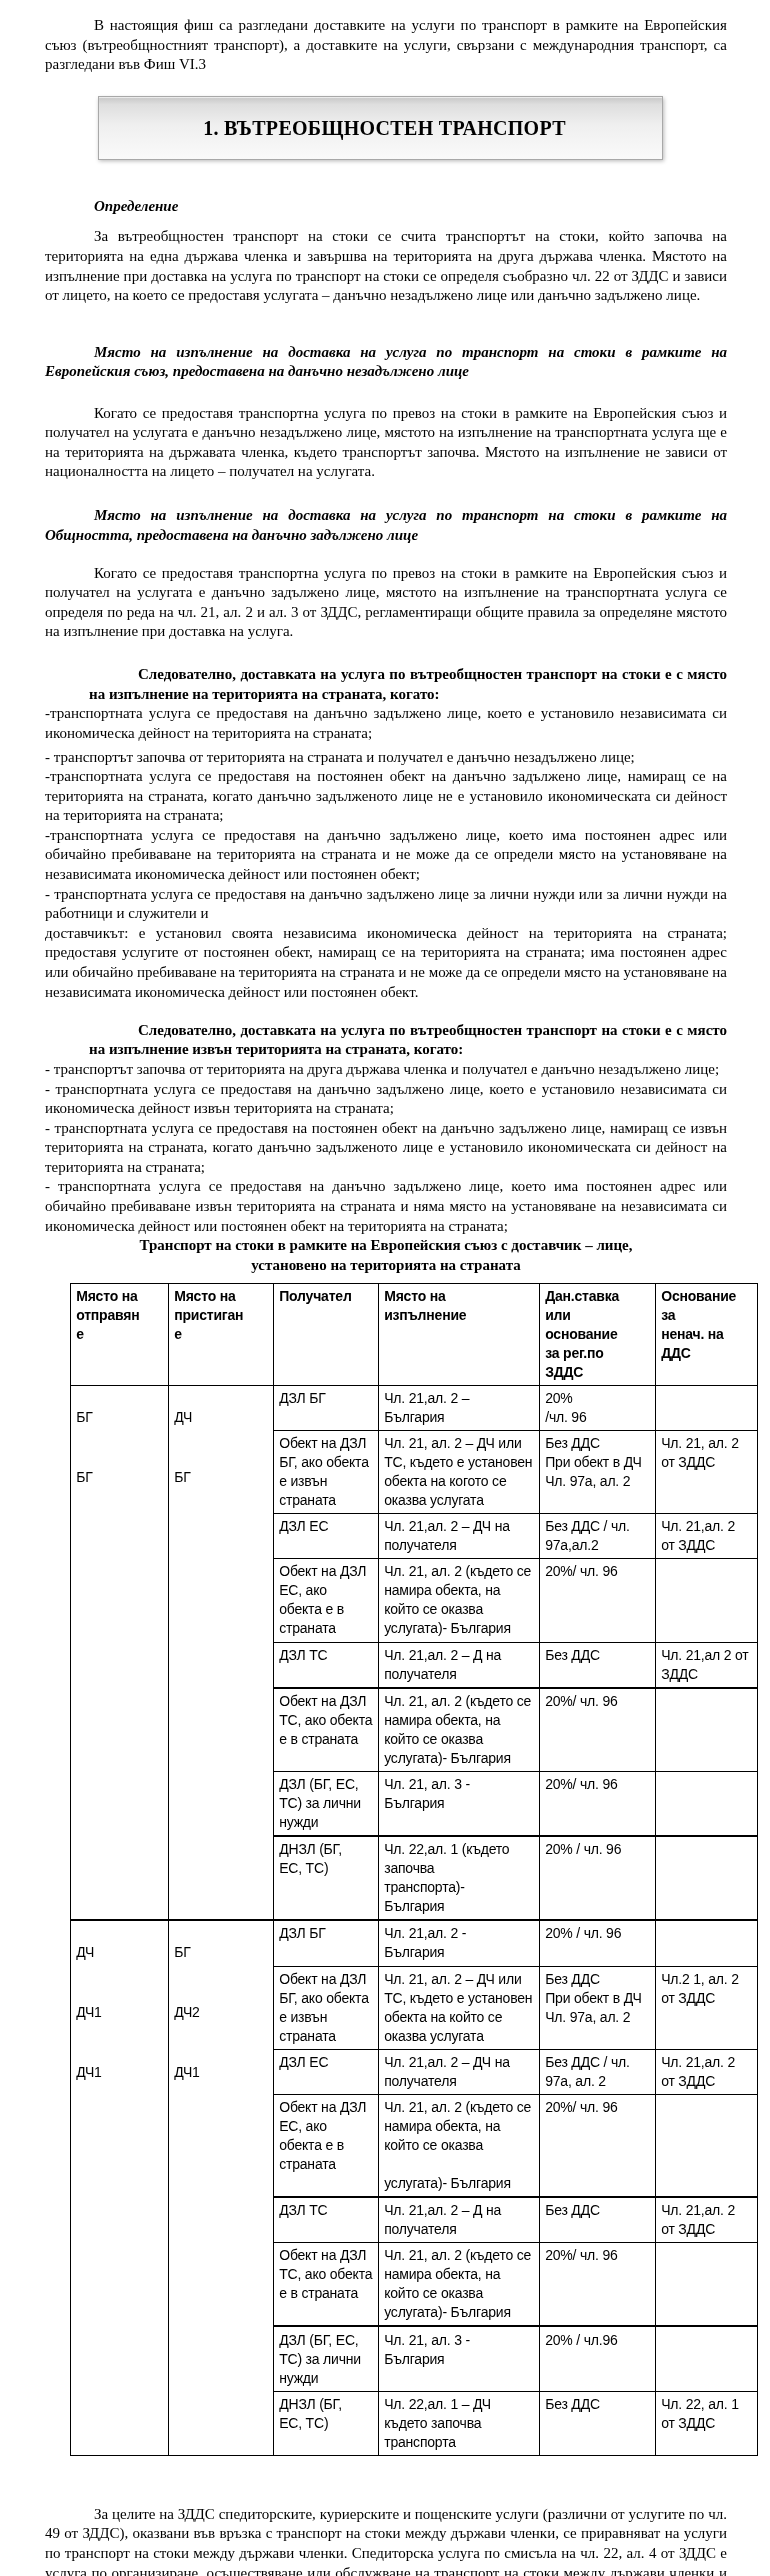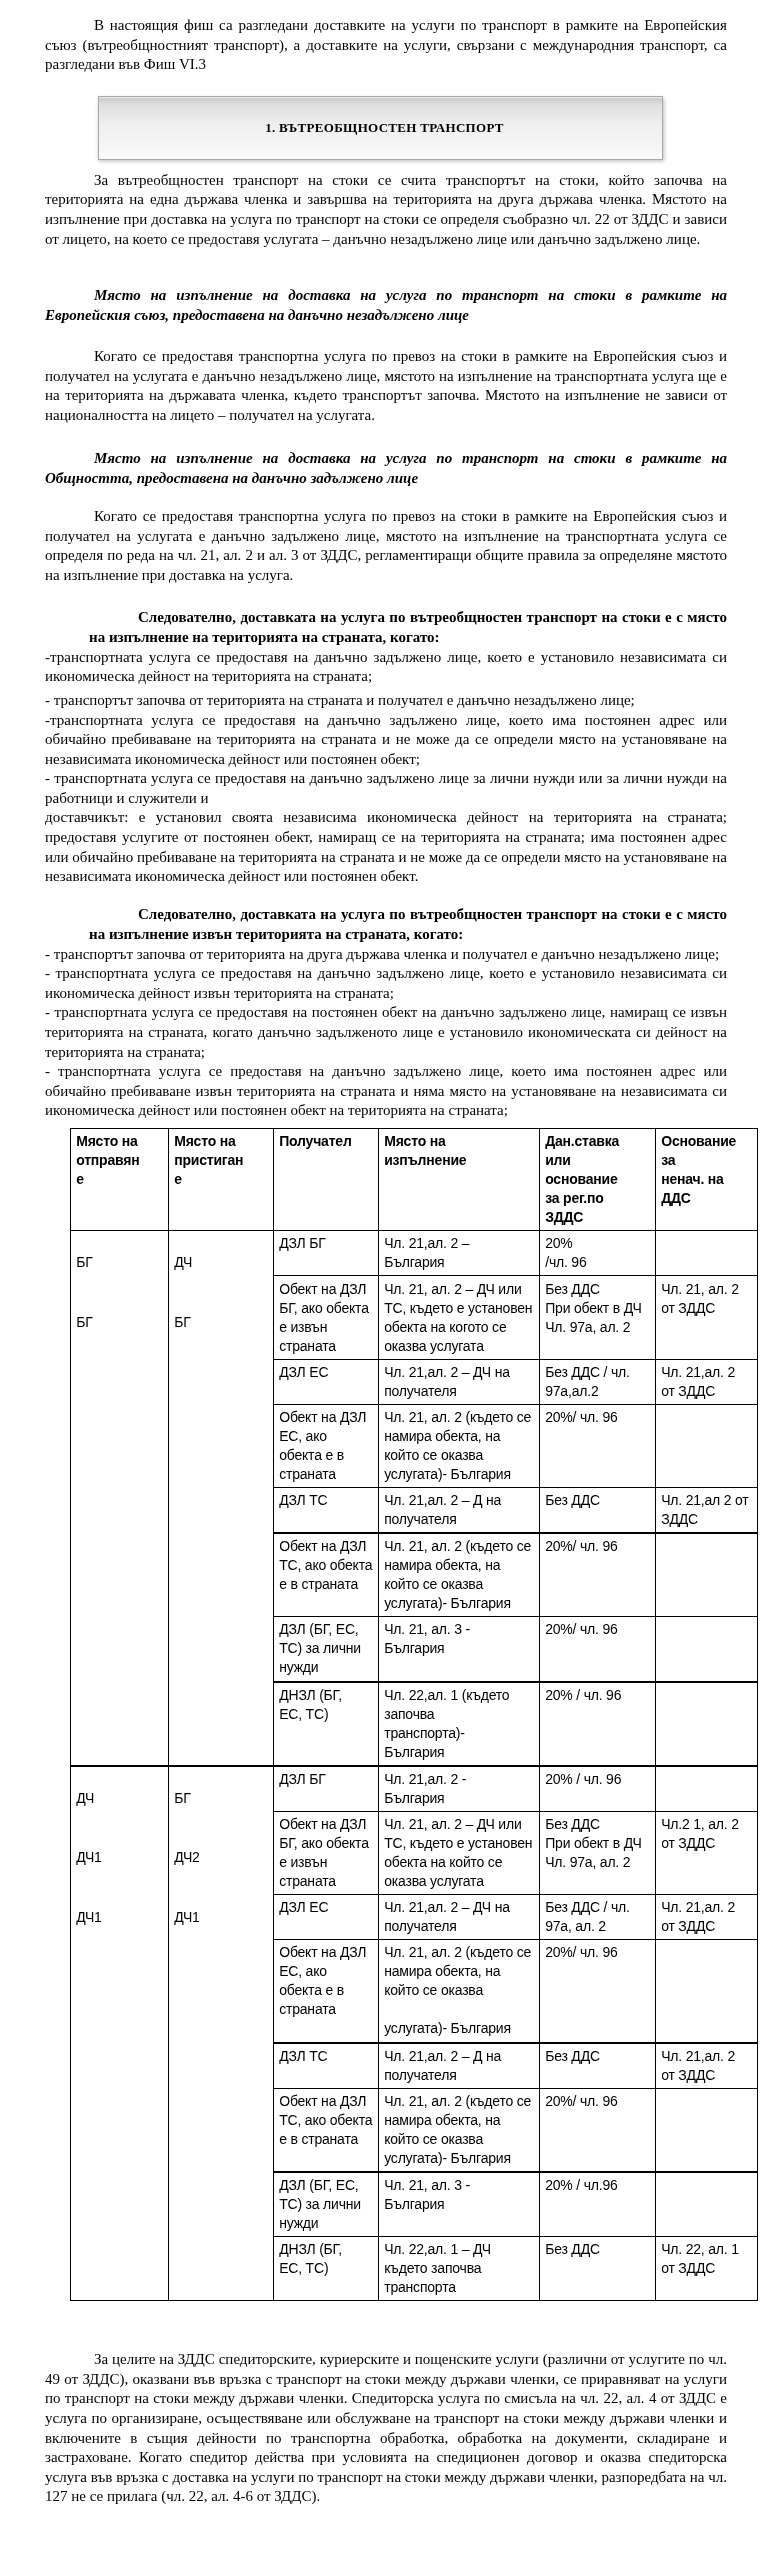--- a/index.html
+++ b/index.html
@@ -25,21 +25,21 @@
     font-size:15px;line-height:19.6px;white-space:pre-line;
   }
   .plaque{
     border:1px solid #a8a8a8;
     background:linear-gradient(180deg,#c6c6c6 0%,#dedede 12%,#efefef 45%,#fafafa 100%);
     box-shadow:1px 2.1px 4.1px rgba(0,0,0,0.28), inset 0 1px 1px rgba(255,255,255,0.7);
     display:flex;align-items:center;justify-content:center;
     text-align:center;
   }
   .plaque-title{
-    font-weight:bold;font-size:13px;line-height:24px;
+    font-weight:bold;font-size:20px;line-height:24px;
     white-space:pre-line;letter-spacing:0.3px;margin-left:8px;
   }
   .plaque1{width:563px;height:62px;margin:20.6px 0 0 53px;}
 
   table.summary{
     border-collapse:collapse;
     margin:7.2px 0 0 25px;
     table-layout:fixed;
     width:687px;
     border:1.5px solid #000;
@@ -65,46 +65,50 @@
 <body>
 
 <div class="page">
 
   <p class="body indent" style="margin-top:8px">В настоящия фиш са разгледани доставките на услуги по транспорт в рамките на Европейския съюз (вътреобщностният транспорт), а доставките на услуги, свързани с международния транспорт, са разгледани във  Фиш VI.3</p>
 
   <div class="plaque plaque1">
     <div class="plaque-title">1. ВЪТРЕОБЩНОСТЕН ТРАНСПОРТ</div>
   </div>
 
+  <p class="body bi indent" style="margin-top:37px">Определение</p>
 
   <p class="body indent" style="margin-top:11.3px">За вътреобщностен транспорт на стоки се счита транспортът на стоки, който започва на територията на една държава членка и завършва на територията на друга държава членка. Мястото на изпълнение при доставка на услуга по транспорт на стоки се определя съобразно чл. 22 от ЗДДС и зависи от лицето, на което се предоставя услугата – данъчно незадължено лице или данъчно задължено лице.</p>
 
   <p class="body bi indent" style="margin-top:37px">Място на изпълнение на доставка на услуга по транспорт на стоки в рамките на Европейския съюз, предоставена на данъчно незадължено лице</p>
 
   <p class="body indent" style="margin-top:21.6px">Когато се предоставя транспортна услуга по превоз на стоки в рамките на Европейския съюз и получател на услугата е данъчно незадължено лице, мястото на изпълнение на транспортната услуга ще е на територията на държавата членка, където транспортът започва. Мястото на изпълнение не зависи от националността на лицето – получател на услугата.</p>
 
   <p class="body bi indent" style="margin-top:24px">Място на изпълнение на доставка на услуга по транспорт на стоки в рамките на Общността, предоставена на данъчно задължено лице</p>
 
   <p class="body indent" style="margin-top:18.5px">Когато се предоставя транспортна услуга по превоз на стоки в рамките на Европейския съюз и получател на услугата е данъчно задължено лице, мястото на изпълнение на транспортната услуга се определя по реда на чл. 21, ал. 2 и ал. 3 от ЗДДС, регламентиращи общите правила за определяне мястото на изпълнение при доставка на услуга.</p>
 
   <p class="body bold indent" style="margin-top:23px">Следователно, доставката на услуга по вътреобщностен транспорт на стоки е с място на изпълнение на територията на страната, когато:</p>
 
   <p class="body">-транспортната услуга се предоставя на данъчно задължено лице, което е установило независимата си икономическа дейност на територията на страната;</p>
   <p class="body" style="margin-top:4.1px">- транспортът  започва от територията на страната и получател е данъчно незадължено лице;</p>
+  <p class="body">-транспортната услуга се предоставя на постоянен обект на  данъчно задължено лице, намиращ се на територията на страната, когато данъчно задълженото лице не е установило икономическата си дейност на територията на страната;</p>
   <p class="body">-транспортната услуга се предоставя на данъчно задължено лице, което има постоянен адрес или обичайно пребиваване на територията на страната и не може да се определи място на установяване на независимата икономическа дейност или постоянен обект;</p>
   <p class="body">- транспортната услуга се предоставя на данъчно задължено лице за лични нужди или за лични нужди  на  работници  и  служители  и
 доставчикът: е установил своята независима икономическа дейност на територията на страната; предоставя услугите от постоянен обект, намиращ се на територията на страната; има постоянен адрес или обичайно пребиваване на  територията на страната и не може да се определи място на установяване на независимата икономическа дейност или постоянен обект.</p>
 
   <p class="body bold indent" style="margin-top:18.5px">Следователно, доставката на услуга по вътреобщностен транспорт на стоки е с място на изпълнение извън територията на страната, когато:</p>
 
   <p class="body">- транспортът   започва от територията на друга държава членка и получател е данъчно незадължено лице;</p>
   <p class="body">- транспортната услуга се предоставя на данъчно задължено лице, което е установило независимата си икономическа дейност извън територията на  страната;</p>
   <p class="body">- транспортната услуга се предоставя на постоянен обект на   данъчно задължено лице, намиращ се извън територията на страната, когато данъчно задълженото лице  е установило икономическата си дейност на територията на страната;</p>
   <p class="body">- транспортната услуга се предоставя на данъчно задължено лице, което има постоянен адрес или обичайно пребиваване извън територията на страната и няма място на установяване на независимата си икономическа дейност или постоянен обект на територията на страната;</p>
 
+  <p class="center-bold">Транспорт на стоки в рамките на Европейския съюз с доставчик – лице,
+установено на територията на страната</p>
 
   <table class="summary">
     <colgroup>
       <col style="width:98px">
         <col style="width:105px">
         <col style="width:105px">
       <col style="width:161px">
         <col style="width:116px">
         <col style="width:102px">
     </colgroup>

